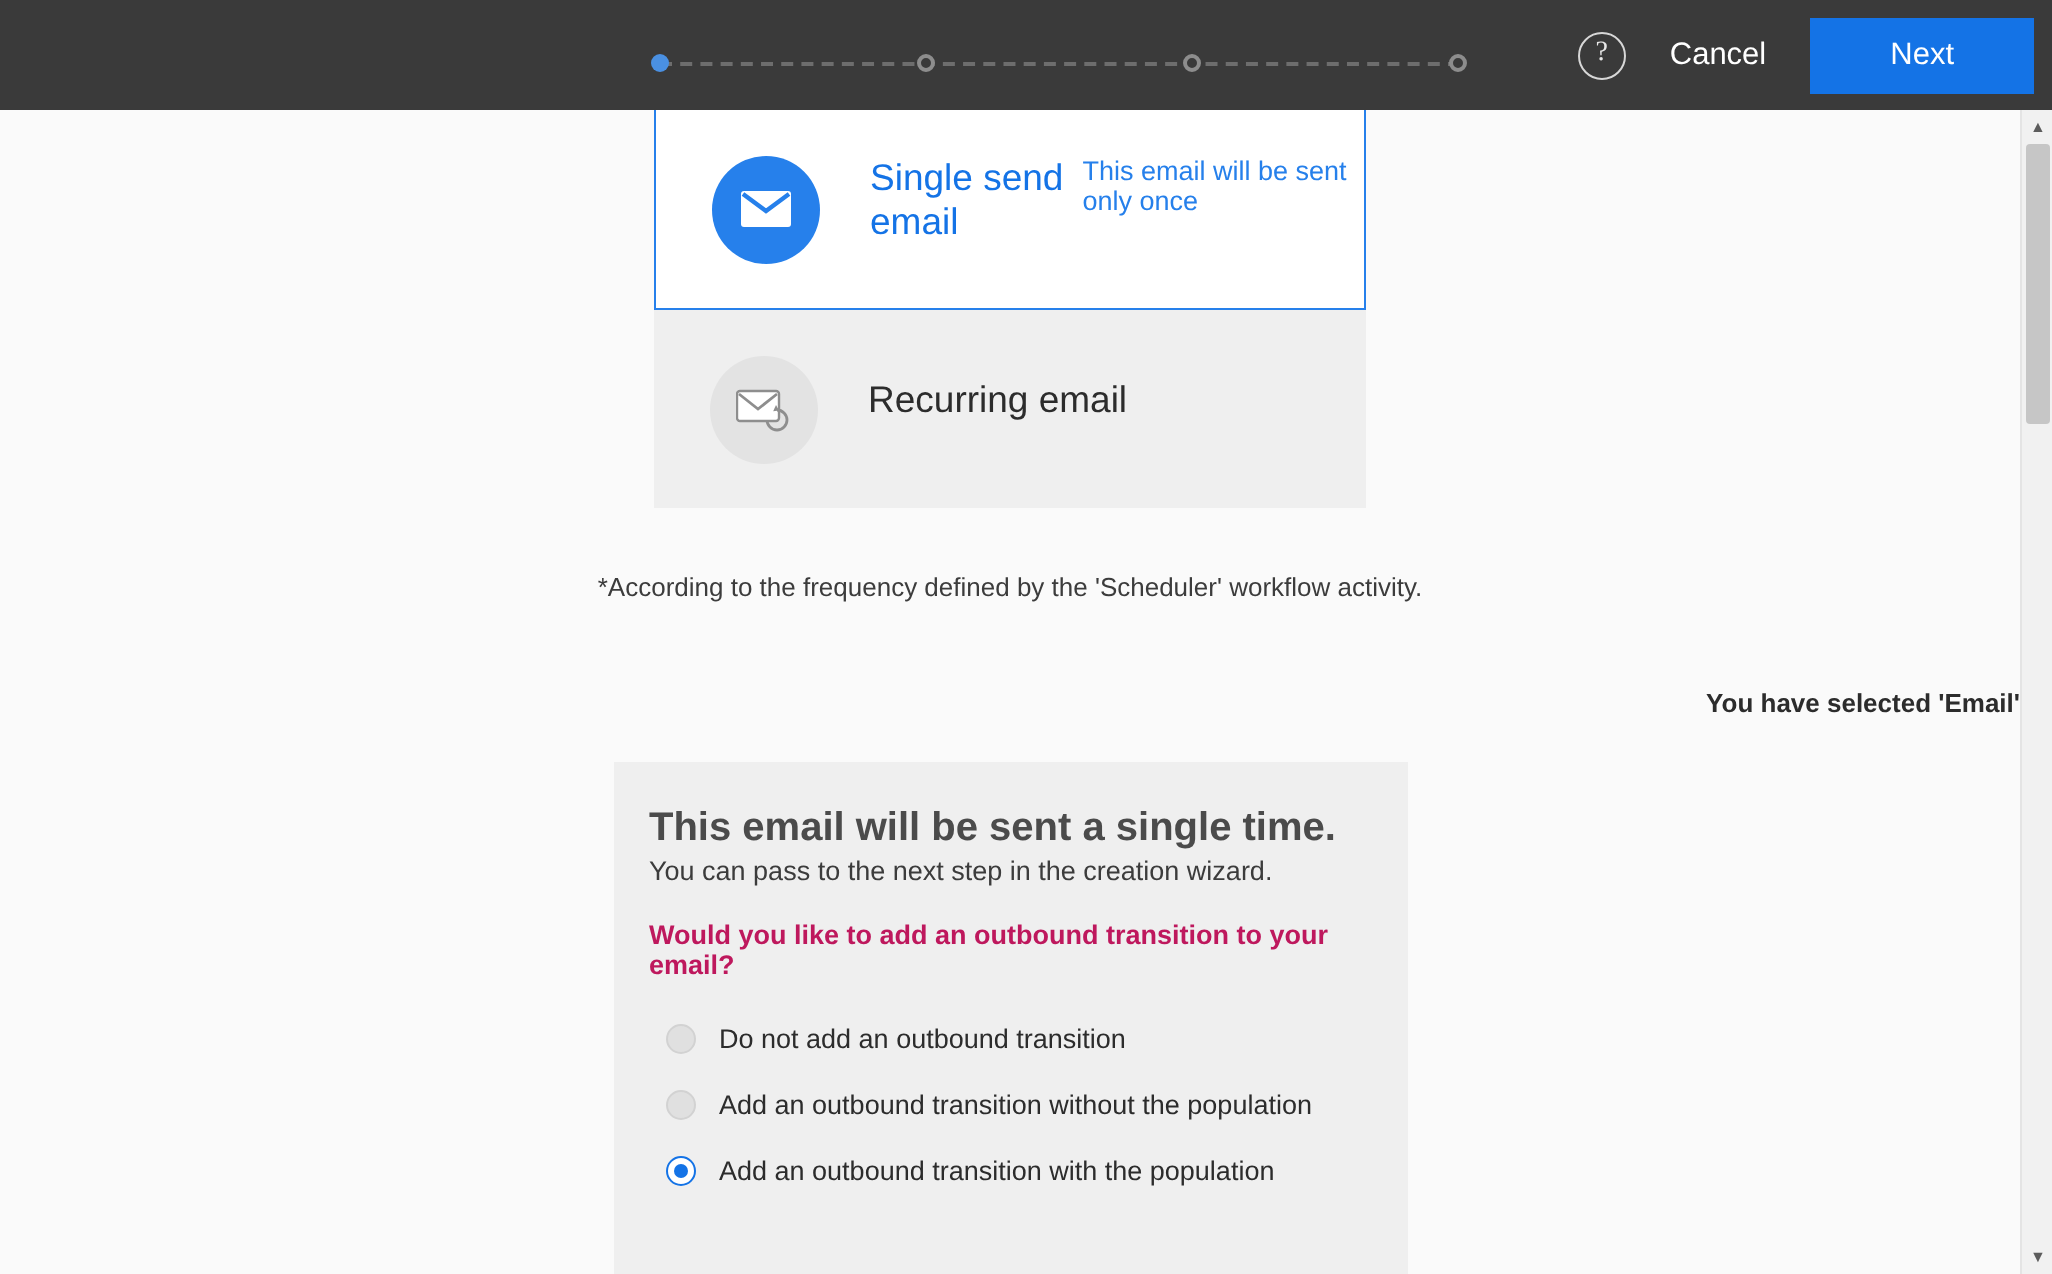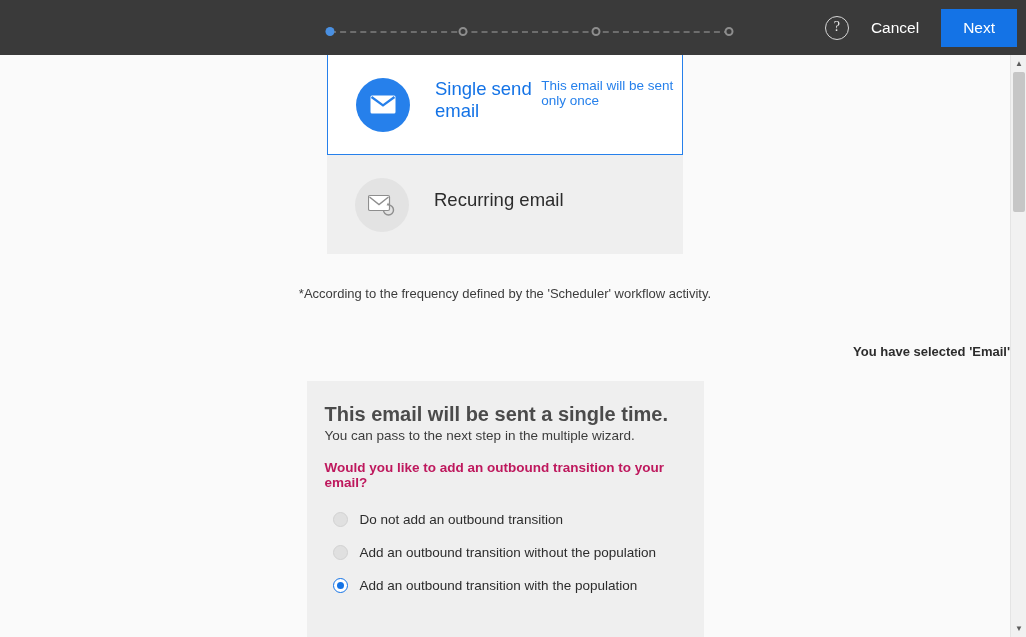--- a/index.html
+++ b/index.html
@@ -112,21 +112,21 @@
     border: none;
     font-family: "Liberation Sans", sans-serif;
     padding: 0;
   }
   .next-btn {
     background: #1473e6;
     color: #ffffff;
     font-size: 15.5px;
     border: none;
     height: 38px;
-    padding: 0 22px;
+    padding: 0 40px;
     margin-right: 9px;
     cursor: pointer;
     font-family: "Liberation Sans", sans-serif;
   }
 
   
   .content-wrap {
     position: relative;
     width: 1026px;
     height: 582px;
@@ -357,21 +357,21 @@
       </div>
 
     </div>
 
     <div class="footnote">*According to the frequency defined by the 'Scheduler' workflow activity.</div>
 
     <div class="selected-note">You have selected 'Email'</div>
 
     <div class="panel">
       <h2 class="panel-title">This email will be sent a single time.</h2>
-      <p class="panel-text">You can pass to the next step in the multiple wizard.</p>
+      <p class="panel-text">You can pass to the next step in the creation wizard.</p>
       <p class="panel-question">Would you like to add an outbound transition to your email?</p>
 
       <div class="radio-row">
         <span class="radio"></span>
         <span class="radio-label">Do not add an outbound transition</span>
       </div>
       <div class="radio-row">
         <span class="radio"></span>
         <span class="radio-label">Add an outbound transition without the population</span>
       </div>

